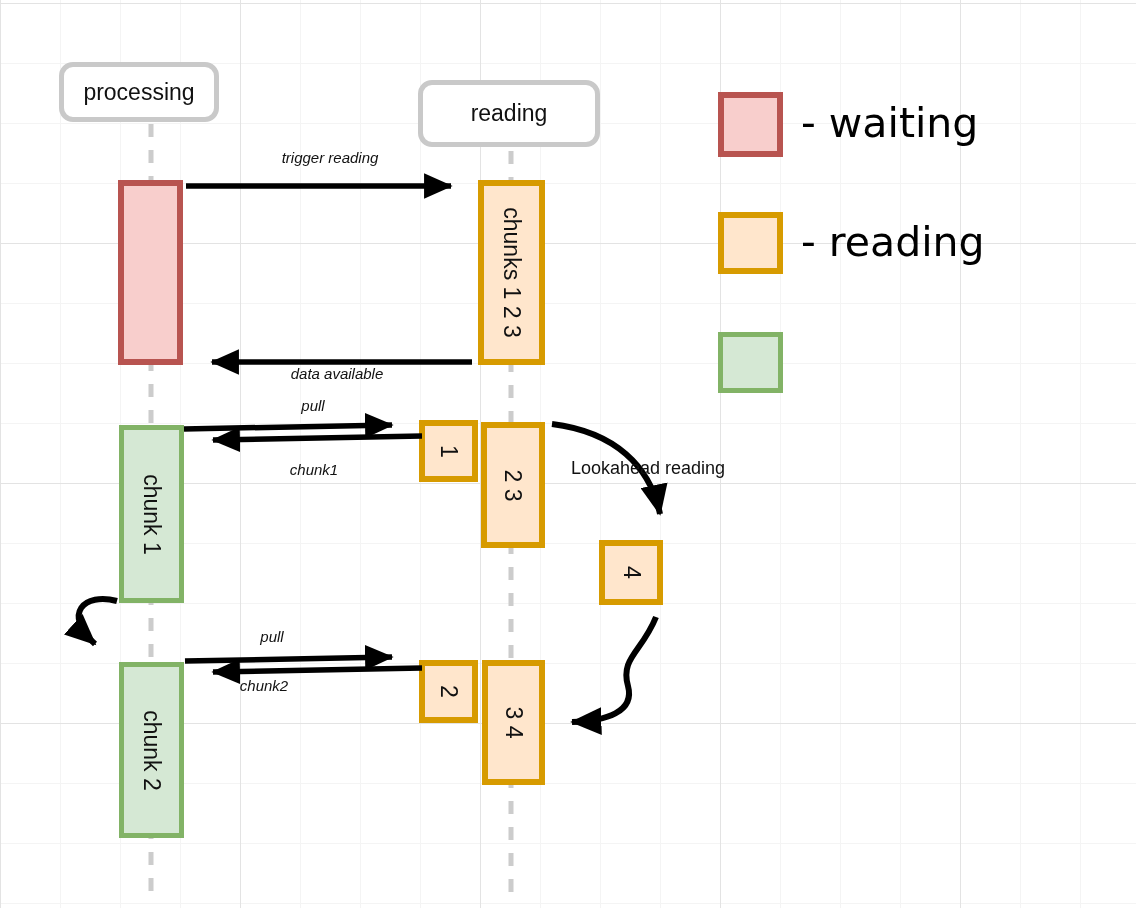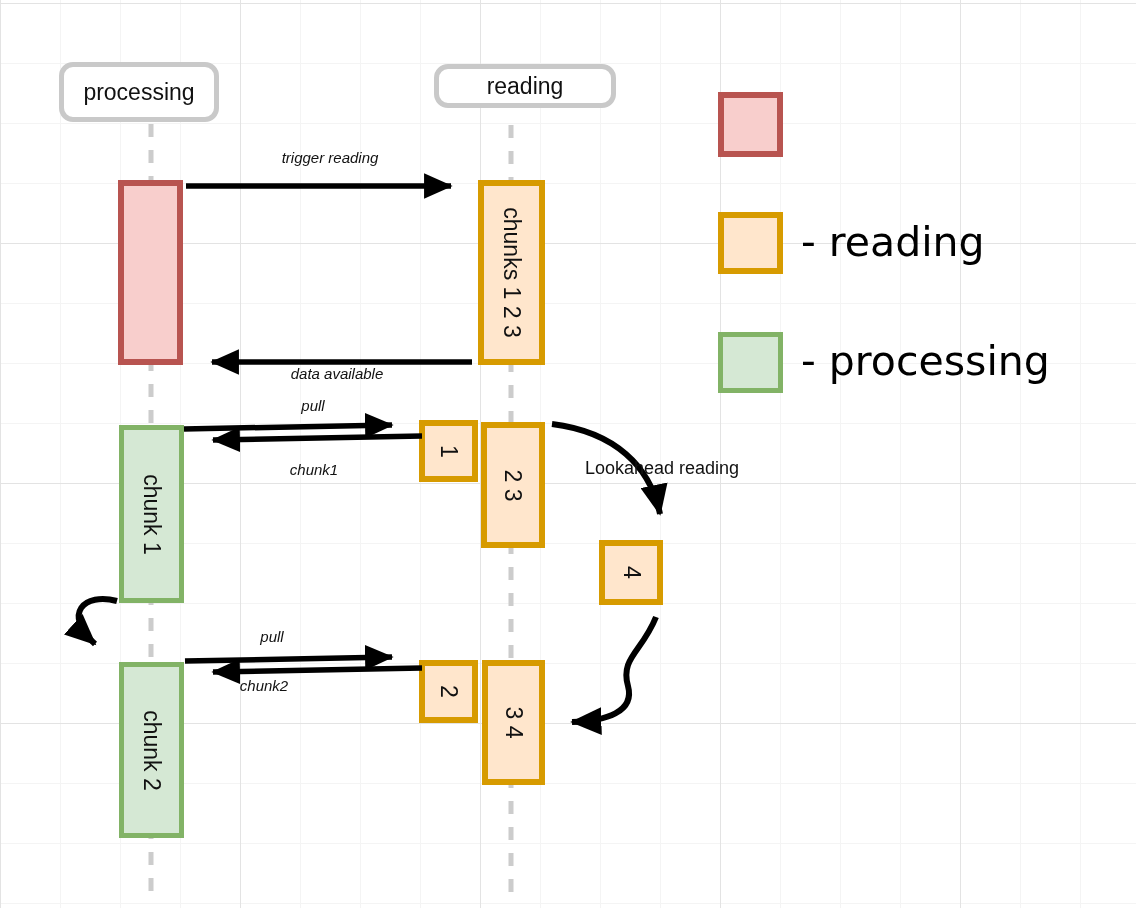--- a/index.html
+++ b/index.html
@@ -51,21 +51,21 @@
 <div class="canvas">
 
   <svg class="layer under" width="1136" height="908">
     <line x1="151" y1="124" x2="151" y2="903" stroke="#cccccc" stroke-width="5" stroke-dasharray="13 13"></line>
     <line x1="511" y1="125" x2="511" y2="903" stroke="#cccccc" stroke-width="5" stroke-dasharray="13 13"></line>
   </svg>
 
   <div class="abs hdr" style="left:59px;top:62px;width:160px;height:60px;">
     <span>processing</span>
   </div>
-  <div class="abs hdr" style="left:418px;top:64px;width:182px;height:44px;margin-left:16px;">
+  <div class="abs hdr" style="left:418px;top:80px;width:182px;height:67px;">
     <span>reading</span>
   </div>
 
   <div class="abs act red" style="left:118px;top:180px;width:65px;height:185px;"></div>
 
   <div class="abs act orange" style="left:478px;top:180px;width:67px;height:185px;">
     <span class="vlabel">chunks 1 2 3</span>
   </div>
 
   <div class="abs act green" style="left:119px;top:425px;width:65px;height:178px;">
@@ -109,23 +109,23 @@
     <path d="M 656,617 C 642,652 620,658 628,686 C 635,712 606,721 572,722" stroke="#000" stroke-width="6" fill="none" marker-end="url(#ah)"></path>
     <path d="M 117,601 C 84,592 62,614 95,644" stroke="#000" stroke-width="6" fill="none" marker-end="url(#ah)"></path>
   </svg>
 
   <div class="msg" style="left:330px;top:149px;">trigger reading</div>
   <div class="msg" style="left:337px;top:325px;margin-top:40px;">data available</div>
   <div class="msg" style="left:313px;top:397px;">pull</div>
   <div class="msg" style="left:314px;top:449px;margin-top:12px;">chunk1</div>
   <div class="msg" style="left:272px;top:628px;">pull</div>
   <div class="msg" style="left:264px;top:677px;">chunk2</div>
-  <div class="note" style="left:648px;top:458px;margin-left:14px;">Lookahead reading</div>
+  <div class="note" style="left:648px;top:458px;">Lookahead reading</div>
 
   <div class="abs swatch" style="left:718px;top:92px;width:65px;height:65px;background:#f8cecc;border:6px solid #b85450;"></div>
+  <div class="legend-label" style="left:801px;top:99px;">- waiting</div>
 
   <div class="abs swatch" style="left:718px;top:212px;width:65px;height:62px;background:#ffe6cc;border:6px solid #d79b00;"></div>
   <div class="legend-label" style="left:801px;top:218px;text-align:center;">- reading</div>
 
   <div class="abs swatch" style="left:718px;top:332px;width:65px;height:61px;background:#d5e8d4;border:5px solid #82b366;"></div>
-  <div class="legend-label" style="left:801px;top:337px;">- processing</div>
 
 </div>
 
 </body></html>

